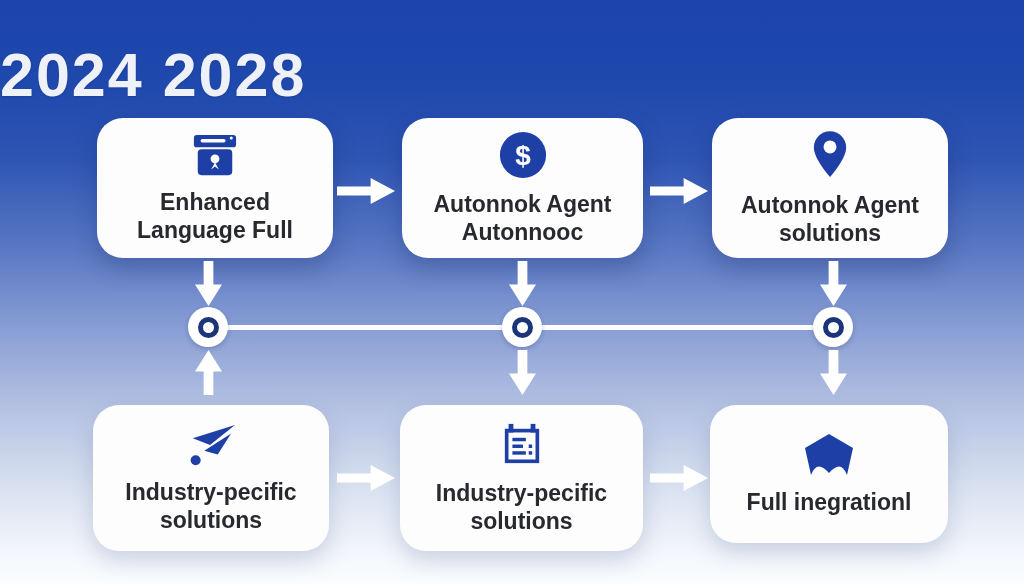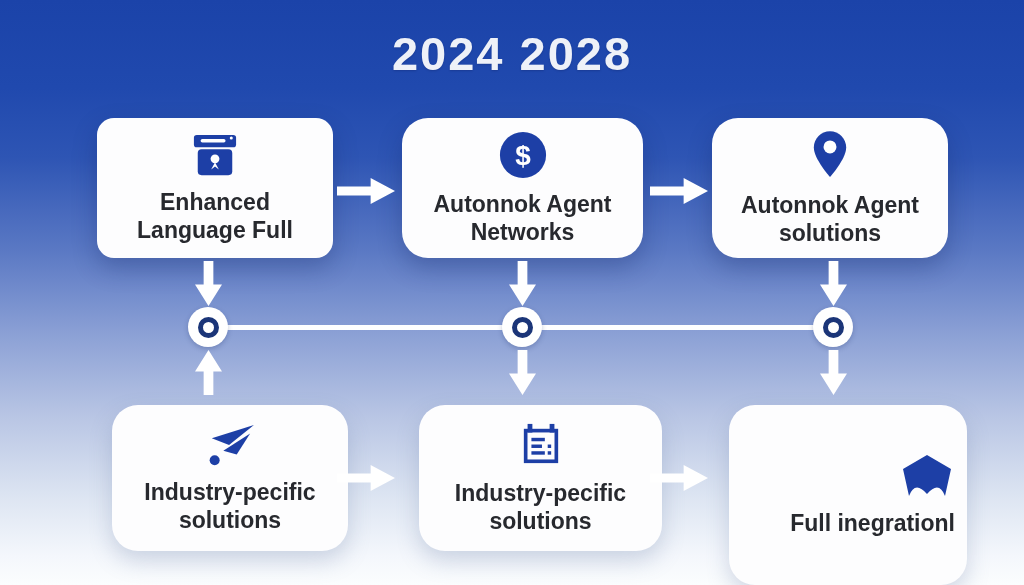--- a/index.html
+++ b/index.html
@@ -14,38 +14,38 @@
       #1b43a9 0%, #1e48ad 14%, #35straight 0,
       #2e55b4 26%, #5b79c4 42%, #8ba0d5 56%,
       #b8c5e4 70%, #dde5f2 84%, #f4f7fc 94%, #fbfdfe 100%);
   }
   
   .stage { background:linear-gradient(180deg,
       #1b43a9 0%, #2049ae 15%, #2e55b4 27%, #5b79c4 43%,
       #8ba0d5 57%, #b8c5e4 71%, #dde5f2 85%, #f4f7fc 95%, #fbfdfe 100%); }
 
   .title {
-    position:absolute; left:0; right:0; top:26px;
-    text-align:center;
-    font-size:47px; font-weight:700; letter-spacing:2px;
+    position:absolute; left:0; right:0; top:40px;
+    text-align:left;
+    font-size:61px; font-weight:700; letter-spacing:2px;
     color:#eef1f8;
     text-shadow:0 1px 2px rgba(10,25,80,.25);
   }
 
   .card {
     position:absolute;
     background:#fdfdfe;
     border-radius:26px;
     display:flex; flex-direction:column;
     align-items:center; justify-content:center;
     gap:10px;
     padding:10px 12px;
     box-shadow:0 10px 24px rgba(18,38,100,.30);
   }
-  .card.bottom-row { box-shadow:0 10px 22px rgba(110,128,168,.30);margin-left:19px; }
+  .card.bottom-row { box-shadow:0 10px 22px rgba(110,128,168,.30); }
 
   .card-label { text-align:center; color:#27292e; font-weight:700;
     font-size:23px; line-height:1.22; }
   .card-label span { display:block; }
 
   .icon-wrap { display:flex; align-items:center; justify-content:center; }
 
   
   .arrow-right {
     position:absolute; width:58px; height:28px; background:#ffffff;
@@ -79,21 +79,21 @@
   .ic-blue { fill:#1d3fa6; }
   .ic-white { fill:#ffffff; }
 </style>
 </head>
 <body>
 
 <div class="stage">
 
   <div class="title">2024 2028</div>
 
-  <div class="card" style="left:97px; top:118px; width:236px; height:140px;border-radius:17px;">
+  <div class="card" style="left:97px; top:118px; width:236px; height:140px;">
     <div class="icon-wrap">
       <svg width="52" height="46" viewBox="0 0 54 48" aria-hidden="true">
         <rect class="ic-blue" x="5" y="3" width="44" height="13" rx="3"></rect>
         <rect class="ic-white" x="12" y="7.4" width="26" height="3.6" rx="1.8"></rect>
         <circle class="ic-white" cx="44" cy="6.3" r="1.6"></circle>
         <rect class="ic-blue" x="9" y="18" width="36" height="27" rx="4"></rect>
         <circle class="ic-white" cx="27" cy="28" r="4.6"></circle>
         <path class="ic-white" d="M23 39 L27 31.5 L31 39 L27 36 Z"></path>
       </svg>
     </div>
@@ -105,21 +105,21 @@
 
   <div class="card" style="left:402px; top:118px; width:241px; height:140px;">
     <div class="icon-wrap">
       <svg width="50" height="50" viewBox="0 0 52 52" aria-hidden="true">
         <circle class="ic-blue" cx="26" cy="26" r="24"></circle>
         <text x="26" y="36" text-anchor="middle" font-family="Liberation Sans, sans-serif" font-size="29" font-weight="700" fill="#ffffff">$</text>
       </svg>
     </div>
     <div class="card-label">
       <span>Autonnok Agent</span>
-      <span>Networks</span>
+      <span>Autonnooc</span>
     </div>
   </div>
 
   <div class="card" style="left:712px; top:118px; width:236px; height:140px;">
     <div class="icon-wrap">
       <svg width="40" height="52" viewBox="0 0 42 54" aria-hidden="true">
         <path class="ic-blue" d="M21 2 C11.6 2 4 9.6 4 19 C4 31 21 50 21 50 C21 50 38 31 38 19 C38 9.6 30.4 2 21 2 Z"></path>
         <circle class="ic-white" cx="21" cy="18.5" r="6.8"></circle>
       </svg>
     </div>
@@ -155,21 +155,21 @@
         <rect class="ic-blue" x="31" y="24.5" width="3.6" height="3.6"></rect>
         <rect class="ic-blue" x="31" y="31.5" width="3.6" height="3.6"></rect>
       </svg>
     </div>
     <div class="card-label">
       <span>Industry-pecific</span>
       <span>solutions</span>
     </div>
   </div>
 
-  <div class="card bottom-row" style="left:710px; top:405px; width:238px; height:180px;align-items:flex-end;">
+  <div class="card bottom-row" style="left:710px; top:405px; width:238px; height:138px;">
     <div class="icon-wrap">
       <svg width="56" height="46" viewBox="0 0 56 46" aria-hidden="true">
         <path class="ic-blue" d="M28 2 L4 16 L10 43 Q16 27 28 41 Q40 27 46 43 L52 16 Z"></path>
       </svg>
     </div>
     <div class="card-label">
       <span>Full inegrationl</span>
     </div>
   </div>
 

